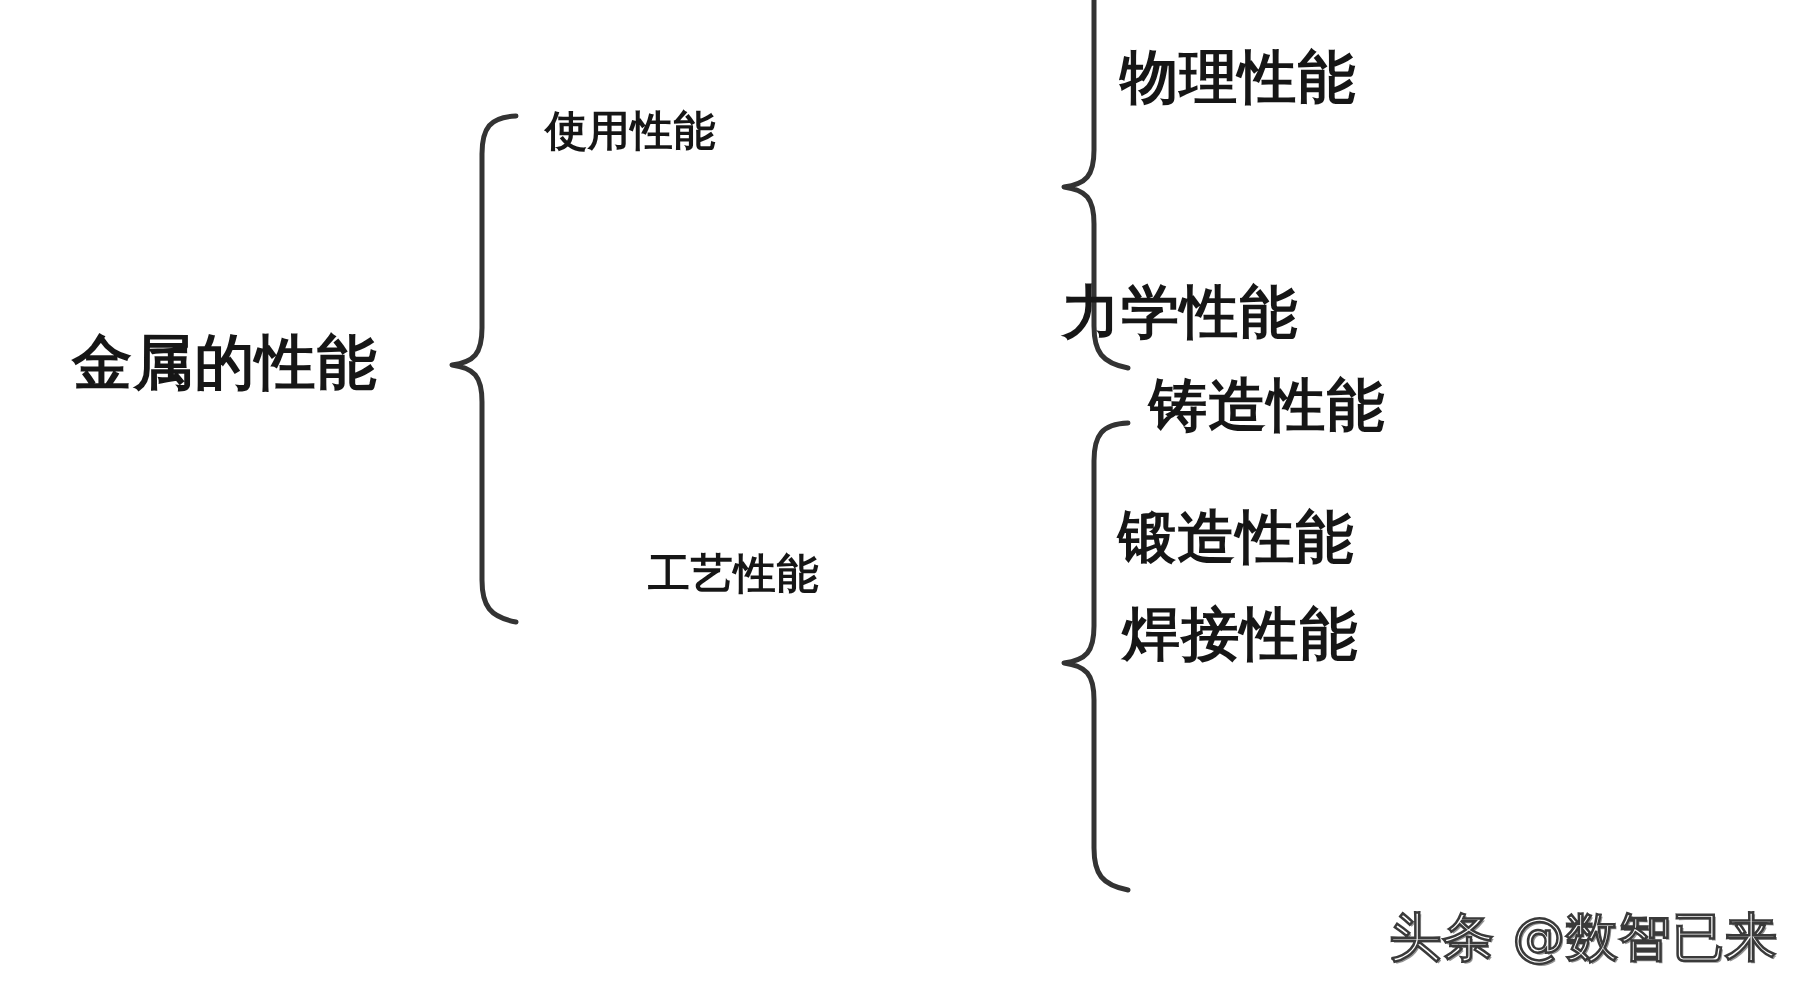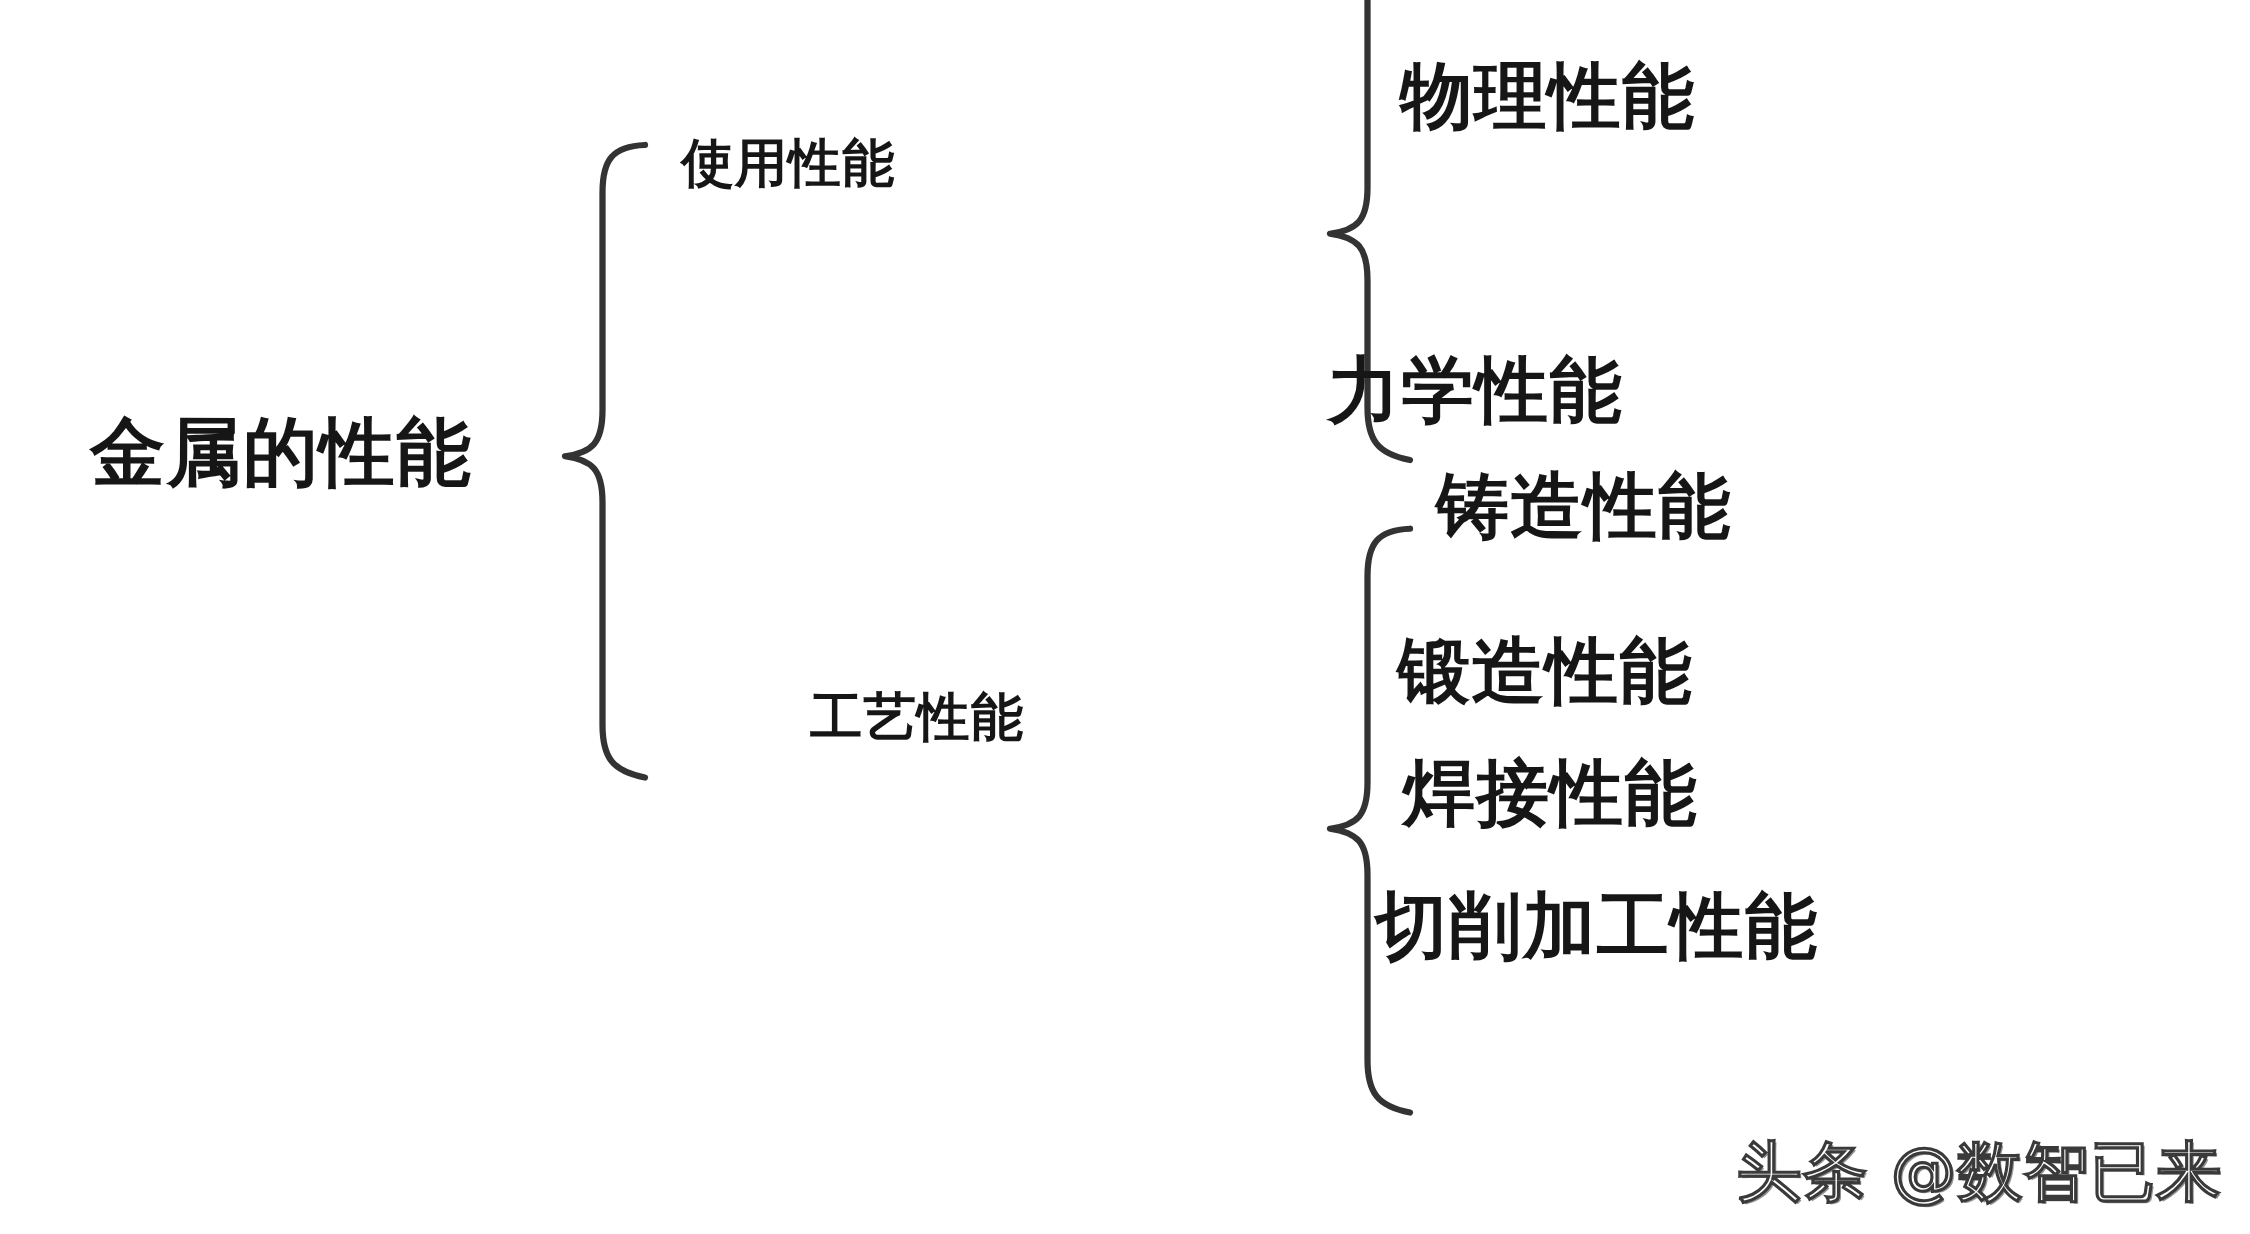--- a/index.html
+++ b/index.html
@@ -112,17 +112,16 @@
              L 56 430
              C 56 456, 64 467, 90 472"></path>
   </svg>
 
   <div class="node-label leaf-label" style="left:1120px; top:376px;margin-left:29px;">铸造性能</div>
 
   <div class="node-label leaf-label" style="left:1122px; top:605px;">焊接性能</div>
 
   <div class="node-label leaf-label" style="left:1118px; top:508px;">锻造性能</div>
 
-  <div class="node-label leaf-label" style="left:1100px; top:712px;">切削加工性能</div>
 
   <div id="watermark">头条 @数智已来</div>
 
 </div>
 
 </body></html>

